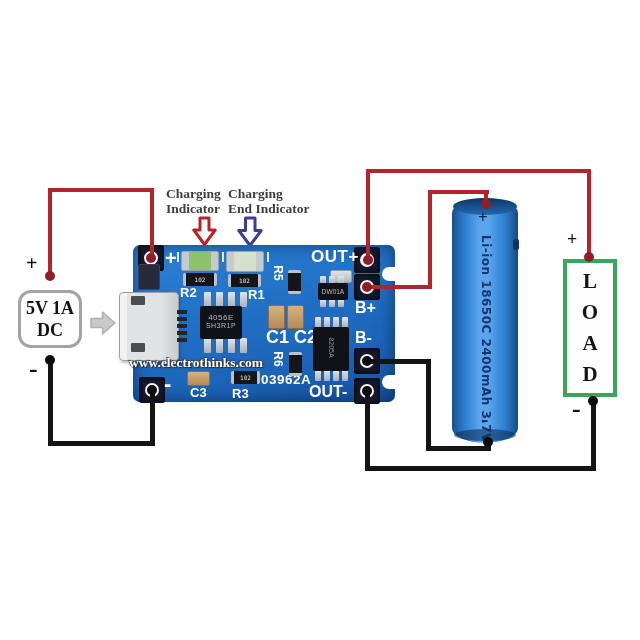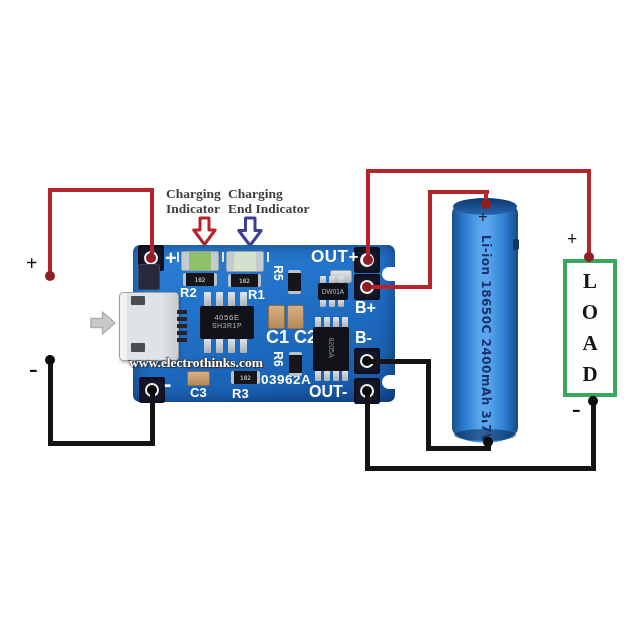--- a/index.html
+++ b/index.html
@@ -60,20 +60,24 @@
   .load-box{position:absolute;left:563px;top:259px;width:46px;height:130px;background:#fefefe;
      border:4px solid #3aa55c;display:flex;flex-direction:column;justify-content:space-evenly;
      align-items:center;font-size:21px;font-weight:bold;color:#141414;}
 </style>
 </head>
 <body>
 
 <div class="canvas">
 
   <div class="sign" style="left:26px;top:252px;font-size:20px;">+</div>
+  <div class="dc-box">
+    <div>5V 1A</div>
+    <div>DC</div>
+  </div>
   <div class="sign" style="left:29px;top:354px;font-size:26px;">-</div>
 
   <svg class="abs" style="left:89px;top:308px;" width="28" height="30" viewBox="0 0 28 30">
     <path d="M2 10.5 H13.5 V4 L26 15 L13.5 26 V19.5 H2 Z" fill="#c9c9c9" stroke="#b0b0b0" stroke-width="1.5" stroke-linejoin="round"></path>
   </svg>
 
   <div class="ind-label" style="left:166px;top:186px;">
     <div>Charging</div>
     <div>Indicator</div>
   </div>
@@ -139,21 +143,21 @@
     <div class="abs" style="left:197px;top:25px;width:20px;height:11px;background:linear-gradient(#e0e3e6,#b3b9c0);border:1px solid #959ba1;border-radius:2px;"></div>
 
     <div class="pin" style="left:71px;top:47px;width:7px;height:15px;"></div>
     <div class="pin" style="left:83px;top:47px;width:7px;height:15px;"></div>
     <div class="pin" style="left:95px;top:47px;width:7px;height:15px;"></div>
     <div class="pin" style="left:107px;top:47px;width:7px;height:15px;"></div>
     <div class="pin" style="left:71px;top:93px;width:7px;height:15px;"></div>
     <div class="pin" style="left:83px;top:93px;width:7px;height:15px;"></div>
     <div class="pin" style="left:95px;top:93px;width:7px;height:15px;"></div>
     <div class="pin" style="left:107px;top:93px;width:7px;height:15px;"></div>
-    <div class="ic" style="left:67px;top:61px;width:54px;height:33px;padding-top:0;">
+    <div class="ic" style="left:67px;top:61px;width:42px;height:33px;padding-top:0;">
       <div style="margin-top:7px;font-size:8px;letter-spacing:.5px;">4056E</div>
       <div style="font-size:7px;letter-spacing:.5px;">SH3R1P</div>
     </div>
 
     <div class="pin" style="left:187px;top:31px;width:6px;height:8px;"></div>
     <div class="pin" style="left:196px;top:31px;width:6px;height:8px;"></div>
     <div class="pin" style="left:205px;top:31px;width:6px;height:8px;"></div>
     <div class="pin" style="left:187px;top:54px;width:6px;height:8px;"></div>
     <div class="pin" style="left:196px;top:54px;width:6px;height:8px;"></div>
     <div class="pin" style="left:205px;top:54px;width:6px;height:8px;"></div>

